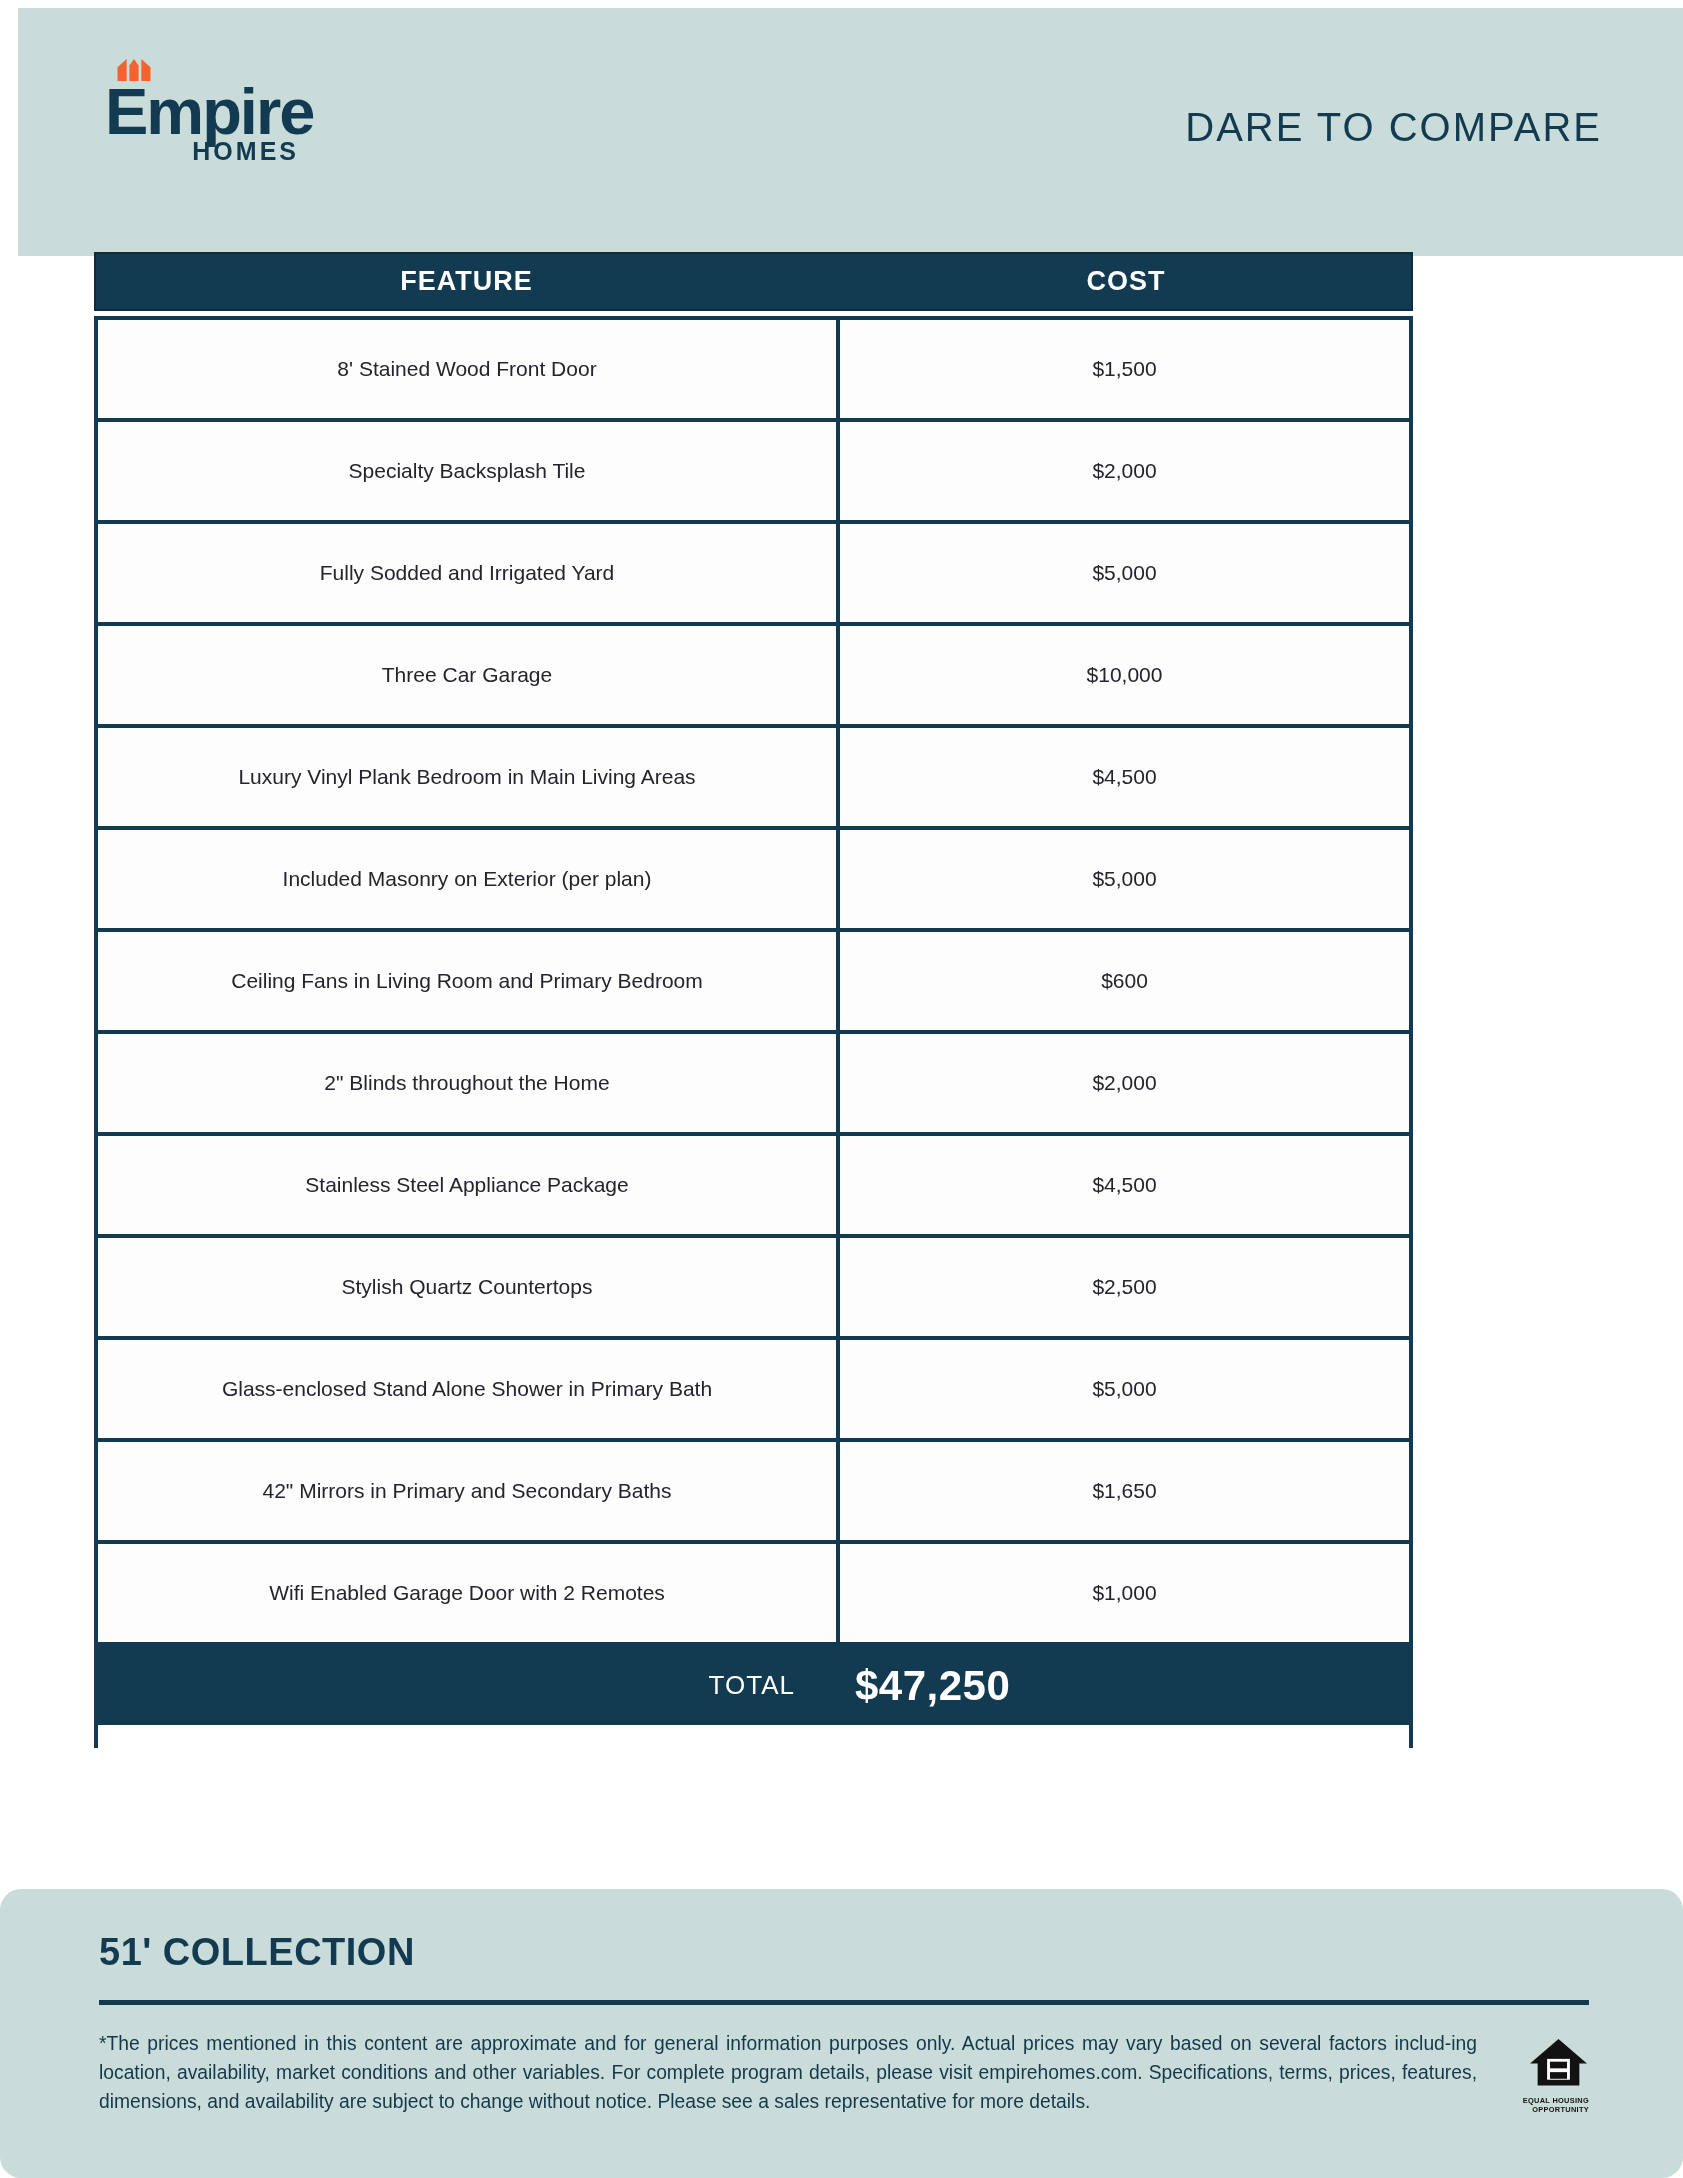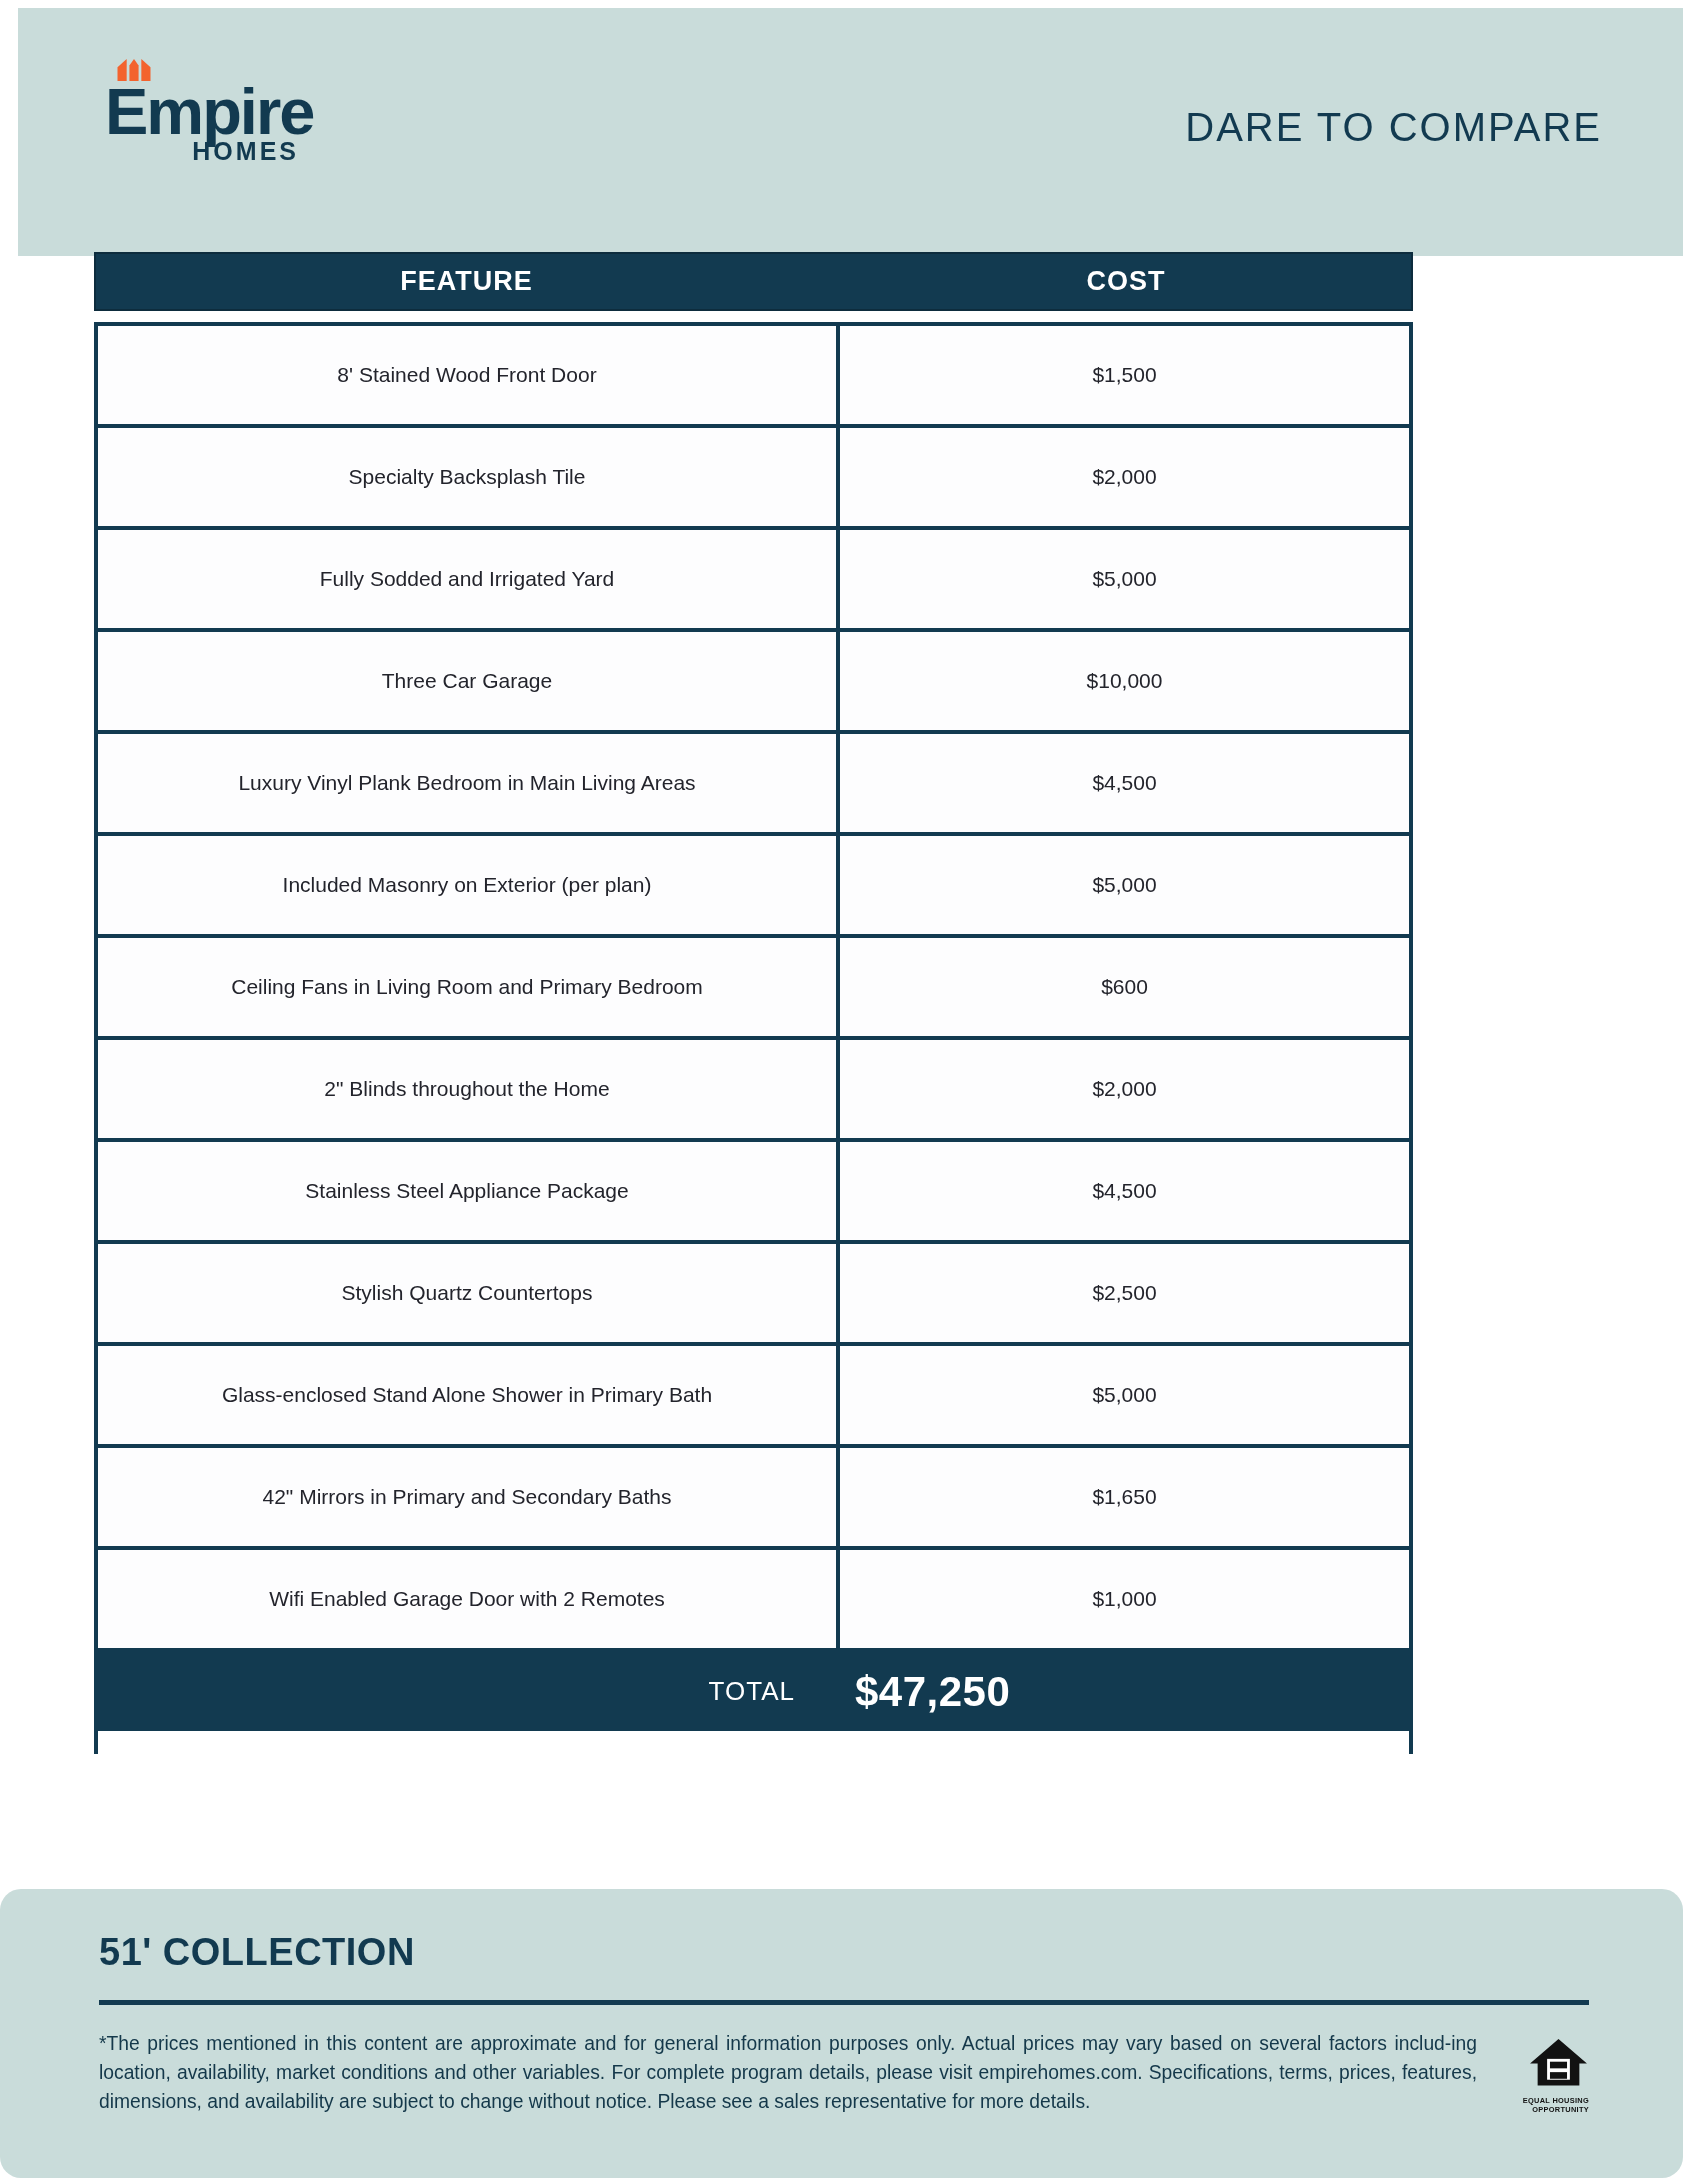--- a/index.html
+++ b/index.html
@@ -20,21 +20,21 @@
   .logo-crown{margin-left:12px;height:22px;}
   .logo-name{font-size:65px;font-weight:bold;color:var(--navy);letter-spacing:-2px;line-height:0.95;}
   .logo-sub{font-size:25px;font-weight:bold;color:var(--navy);letter-spacing:3px;text-align:right;padding-right:4px;margin-top:-6px;}
   .tagline{position:absolute;top:97px;right:99px;font-size:40px;color:var(--navy);letter-spacing:2px;}
   
   .tbl{position:absolute;left:94px;top:252px;width:1319px;}
   .tbl-head{display:flex;align-items:center;height:59px;background:var(--navy);box-shadow:inset 0 0 0 2px var(--navy-dark);}
   .th{color:#fff;font-weight:bold;font-size:27px;letter-spacing:1px;text-align:center;}
   .th-feature{width:745px;}
   .th-cost{flex:1;}
-  .tbl-body{margin-top:11px;border:4px solid var(--navy);background:#fdfdfe;}
+  .tbl-body{margin-top:5px;border:4px solid var(--navy);background:#fdfdfe;}
   .row{display:flex;height:98px;border-bottom:4px solid var(--navy);}
   .row:last-child{border-bottom:none;}
   .cell{display:flex;align-items:center;justify-content:center;font-size:21px;color:var(--ink);}
   .cell-feature{width:742px;border-right:4px solid var(--navy);text-align:center;padding:0 30px;box-sizing:border-box;}
   .cell-cost{flex:1;}
   .total-band{display:flex;align-items:center;height:79px;background:var(--navy);}
   .total-label{width:745px;text-align:right;padding-right:44px;box-sizing:border-box;color:#ffffff;font-size:26px;letter-spacing:1px;}
   .total-value{padding-left:16px;color:#ffffff;font-size:42px;font-weight:bold;letter-spacing:0.5px;}
   .stub-row{height:23px;border-left:4px solid var(--navy);border-right:4px solid var(--navy);background:#ffffff;}
   

